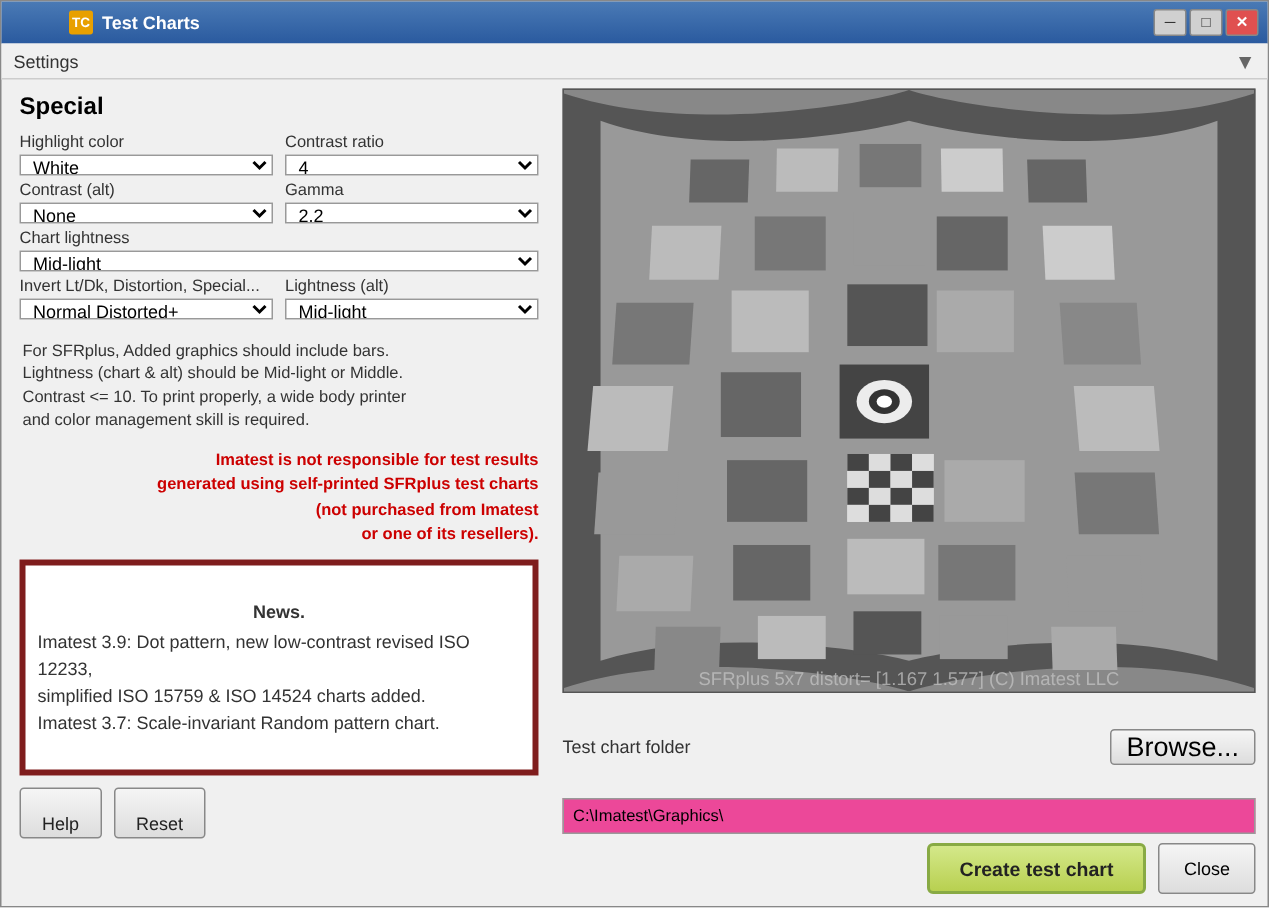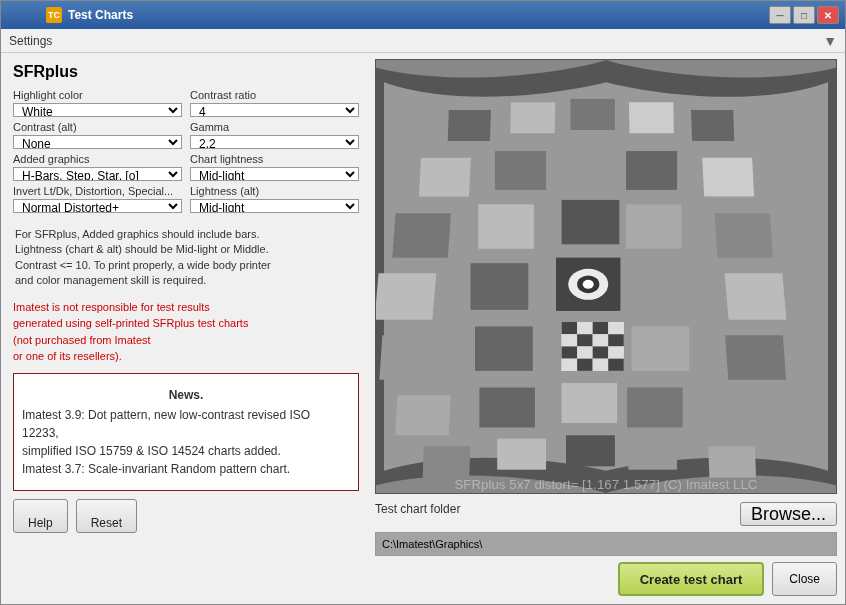--- a/index.html
+++ b/index.html
@@ -31,39 +31,39 @@
     .dropdown-wide { width: 100%; }
     .dropdown-wide select { width: 100%; height: 24px; font-size: 12px; border: 1px solid #999; background: white; padding: 0 4px; }
 
     .two-col { display: flex; gap: 8px; margin-bottom: 4px; }
     .field-group { flex: 1; display: flex; flex-direction: column; gap: 2px; }
     .field-label { font-size: 11px; color: #333; white-space: nowrap; }
     .field-select { width: 100%; height: 14px; font-size: 12px; border: 1px solid #999; background: white; padding: 0 4px; }
 
     .info-text { font-size: 11px; color: #333; line-height: 1.4; margin-top: 6px; padding: 4px 2px; }
 
-    .warning-text { font-size: 11px; color: #cc0000; text-align: left; line-height: 1.5; margin-top: 6px; font-weight: normal; }
-
-    .news-box { margin-top: 8px; border: 1px solid #7f1d1d; background: white; padding: 12px 8px; font-size: 11px; color: #333; line-height: 1.5; }
+    .warning-text { font-size: 11px; color: #cc0000; text-align: right; line-height: 1.5; margin-top: 6px; font-weight: bold; }
+
+    .news-box { margin-top: 8px; border: 4px solid #7f1d1d; background: white; padding: 22px 8px; font-size: 11px; color: #333; line-height: 1.5; }
     .news-title { font-size: 12px; font-weight: bold; text-align: center; margin-bottom: 2px; }
 
     .bottom-left { display: flex; gap: 8px; margin-top: 8px; }
     .btn-small { height: 28px; padding: 16px 14px; font-size: 12px; border: 1px solid #888; background: linear-gradient(to bottom, #f5f5f5, #ddd); border-radius: 3px; cursor: pointer; color: #222; }
 
     .right-panel { flex: 1; display: flex; flex-direction: column; padding: 6px 8px 8px 4px; }
 
     .chart-preview { flex: 1; background: #888; border: 1px solid #555; position: relative; overflow: hidden; margin-bottom: 8px; }
 
     
     .chart-svg { width: 100%; height: 100%; }
 
     .bottom-right { display: flex; flex-direction: column; gap: 6px; }
-    .folder-row { display: flex; align-items: flex-start; gap: 0; }
+    .folder-row { display: flex; align-items: center; gap: 0; margin-top: 16px; }
     .folder-label { font-size: 12px; color: #333; white-space: nowrap; }
-    .folder-path { flex: 1; height: 24px; border: 1px solid #999; background: #a3a3a3; padding: 0 6px; font-size: 11px; display: flex; align-items: center; }
+    .folder-path { flex: 1; height: 24px; border: 1px solid #999; background: #ec4899; padding: 0 6px; font-size: 11px; display: flex; align-items: center; }
     .btn-browse { height: 24px; padding: 0 10px; font-size: 18px; border: 1px solid #888; background: linear-gradient(to bottom, #f5f5f5, #ddd); border-radius: 3px; cursor: pointer; }
 
     .action-row { display: flex; gap: 8px; justify-content: flex-end; }
     .btn-create { height: 34px; padding: 0 20px; font-size: 13px; font-weight: bold; border: 2px solid #88aa44; background: linear-gradient(to bottom, #d4e88a, #b8d050); border-radius: 4px; cursor: pointer; color: #222; }
     .btn-close { height: 34px; padding: 0 16px; font-size: 12px; border: 1px solid #888; background: linear-gradient(to bottom, #f5f5f5, #ddd); border-radius: 3px; cursor: pointer; }
 
     select { cursor: pointer; }
   </style>
 </head>
 <body>
@@ -83,21 +83,21 @@
   </div>
 
   <div class="menu-bar">
     <span>Settings</span>
     <span class="menu-arrow">▼</span>
   </div>
 
   <div class="content">
 
     <div class="left-panel">
-      <div class="section-title">SFRplus</div>
+      <div class="section-title">Special</div>
 
 
       <div class="two-col">
         <div class="field-group">
           <span class="field-label">Highlight color</span>
           <select class="field-select"><option>White</option><option>Light Gray</option><option>None</option></select>
         </div>
         <div class="field-group">
           <span class="field-label">Contrast ratio</span>
           <select class="field-select"><option>4</option><option>2</option><option>10</option><option>20</option></select>
@@ -109,24 +109,20 @@
           <span class="field-label">Contrast (alt)</span>
           <select class="field-select"><option>None</option><option>2</option><option>4</option><option>10</option></select>
         </div>
         <div class="field-group">
           <span class="field-label">Gamma</span>
           <select class="field-select"><option>2.2</option><option>1.8</option><option>sRGB</option></select>
         </div>
       </div>
 
       <div class="two-col">
-        <div class="field-group">
-          <span class="field-label">Added graphics</span>
-          <select class="field-select"><option>H-Bars, Step, Star, [o]</option><option>None</option><option>H-Bars only</option></select>
-        </div>
         <div class="field-group">
           <span class="field-label">Chart lightness</span>
           <select class="field-select"><option>Mid-light</option><option>Middle</option><option>Light</option></select>
         </div>
       </div>
 
       <div class="two-col">
         <div class="field-group">
           <span class="field-label">Invert Lt/Dk, Distortion, Special...</span>
           <select class="field-select"><option>Normal Distorted+</option><option>Normal</option><option>Inverted</option></select>

